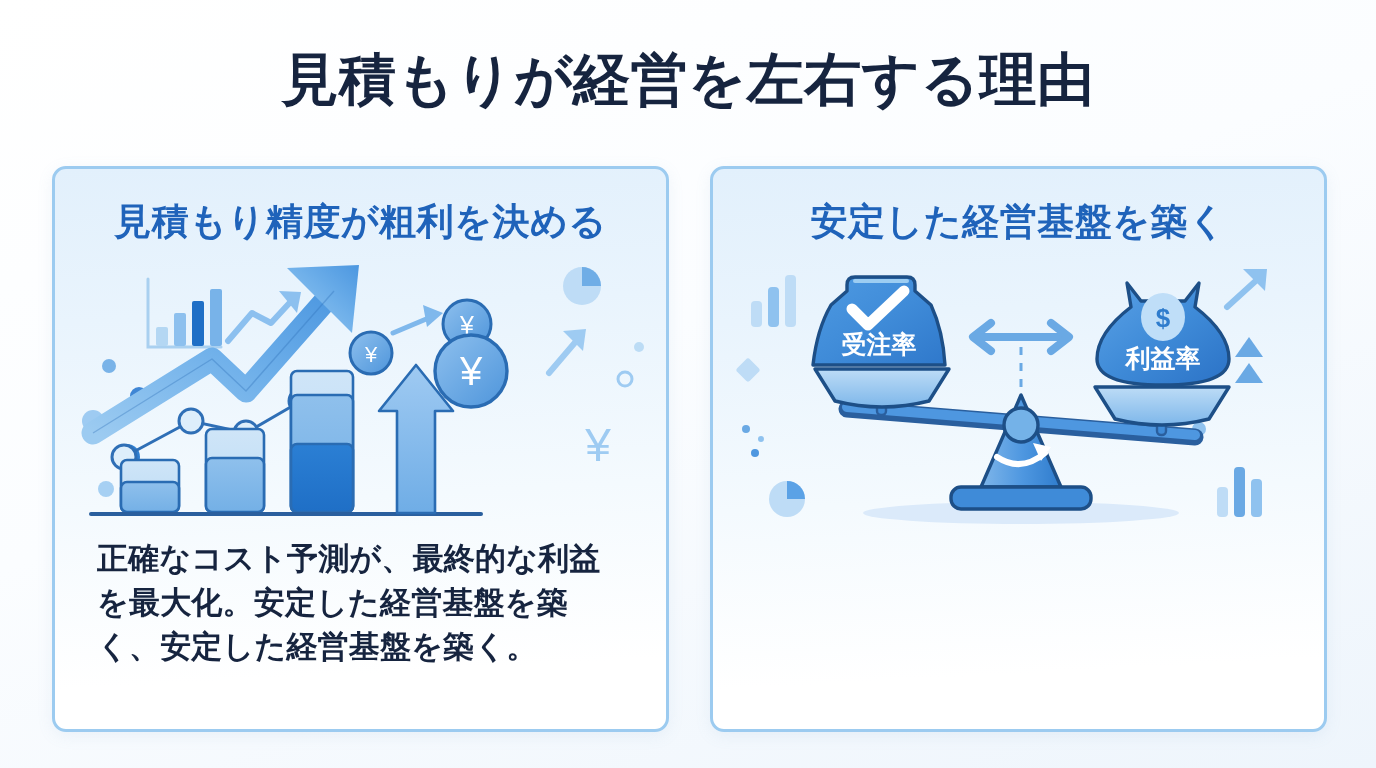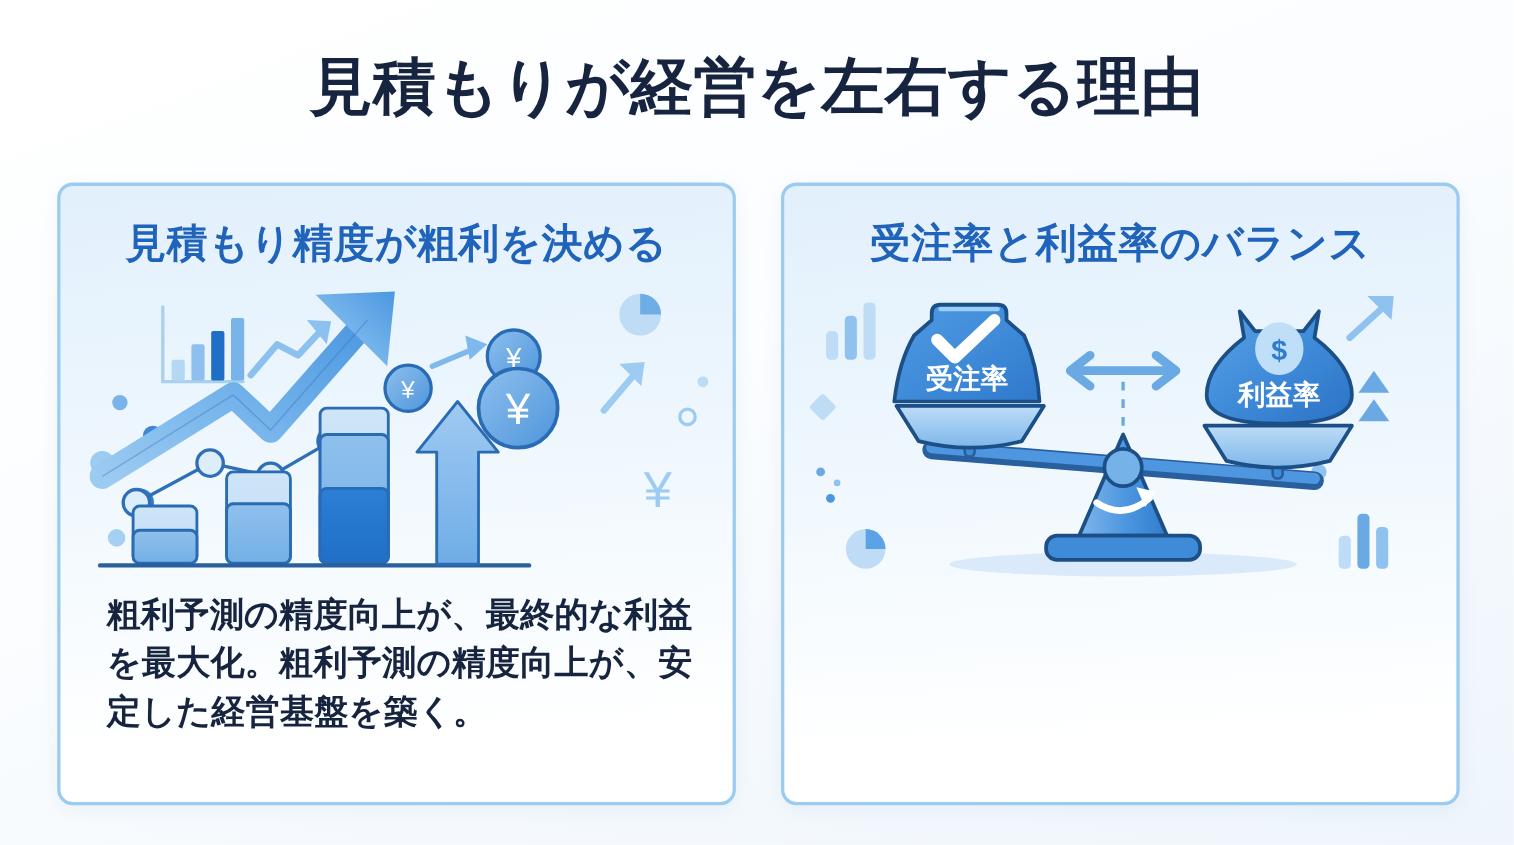--- a/index.html
+++ b/index.html
@@ -211,26 +211,26 @@
 
         <g>
           <path d="M478 112 L507 78" fill="none" stroke="#9ecbf2" stroke-width="6" stroke-linecap="round"></path>
           <path d="M492 70 L515 68 L512 90 Z" fill="#9ecbf2"></path>
         </g>
 
         <text x="527" y="200" font-size="46" font-family="'Liberation Sans',sans-serif" fill="#9ecbf2" text-anchor="middle">¥</text>
       </svg>
     </div>
 
-    <div class="card-body">粗利予測の精度向上が、最終的な利益を最大化。粗利予測の精度向上が、安定した経営基盤を築く。</div>
+    <div class="card-body">正確なコスト予測が、最終的な利益を最大化。安定した経営基盤を築く、安定した経営基盤を築く。</div>
   </div>
 
   <div class="card card-right">
 
-    <div class="card-heading">受注率と利益率のバランス</div>
+    <div class="card-heading">安定した経営基盤を築く</div>
 
     <div class="illus">
       <svg viewBox="0 0 585 268" xmlns="http://www.w3.org/2000/svg">
         <defs>
           <linearGradient id="weightG" x1="0" y1="0" x2="1" y2="1">
             <stop offset="0%" stop-color="#4e9ae2"></stop>
               <stop offset="52%" stop-color="#3f8bd8"></stop>
               <stop offset="100%" stop-color="#2f78cb"></stop>
           </linearGradient>
           <linearGradient id="bagG" x1="0" y1="0" x2="1" y2="1">

